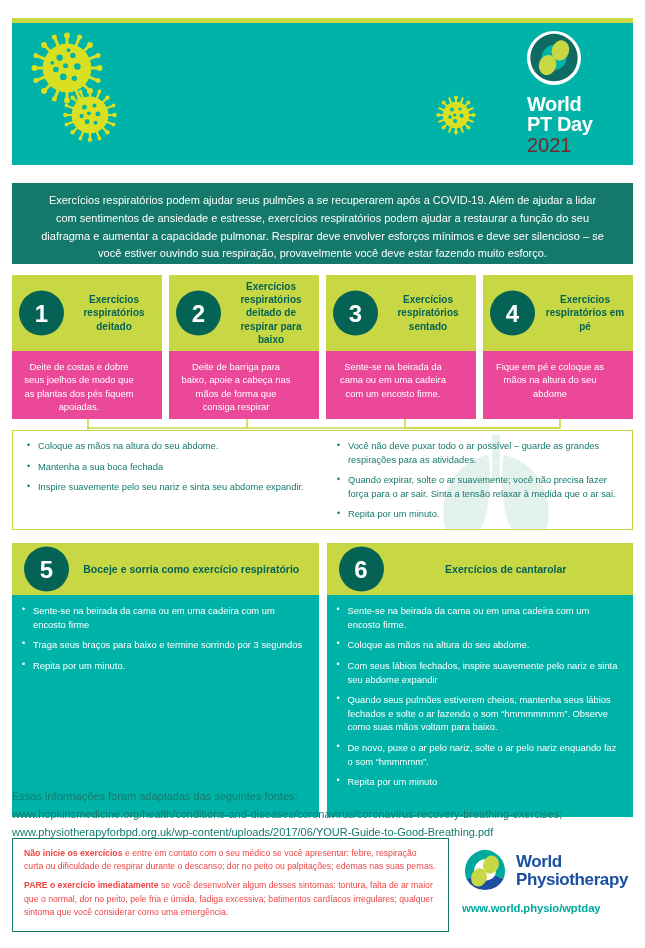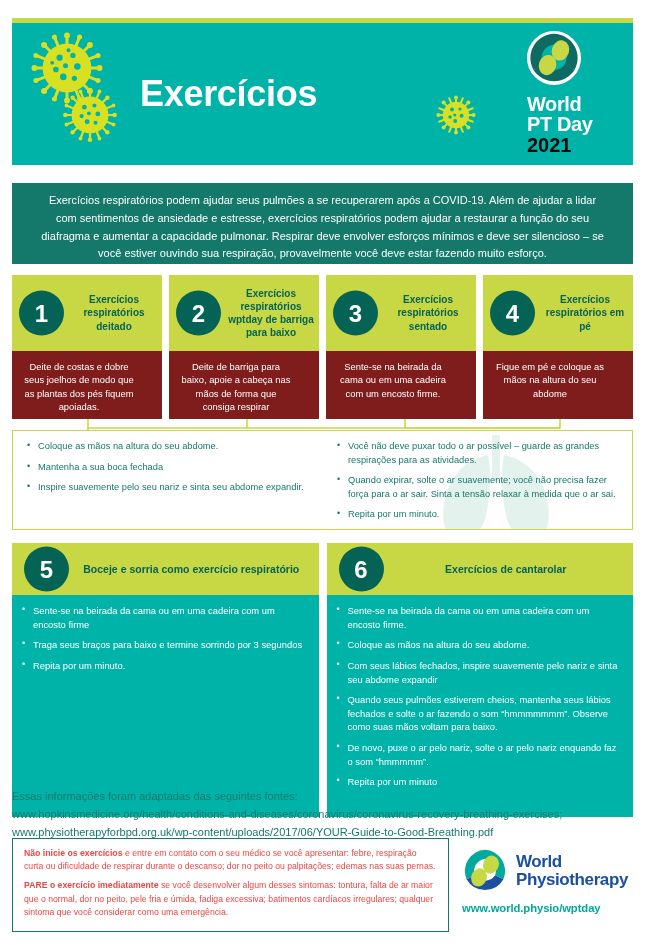--- a/index.html
+++ b/index.html
@@ -25,21 +25,21 @@
   }
   .virus { position: absolute; }
   .virus svg { display: block; }
   .v1 { left: 18px; top: 8px; }
   .v2 { left: 50px; top: 64px; }
   .v3 { left: 424px; top: 72px; }
 
   .wptday-logo { position: absolute; right: 14px; top: 8px; width: 96px; text-align: left; }
   .wpt-mark { width: 54px; height: 54px; margin-left: 4px; }
   .wpt-text { color: #ffffff; font-weight: bold; font-size: 20px; line-height: 1.02; margin-top: 5px; margin-left: 4px; letter-spacing: -0.4px;}
-  .wpt-year { color: #000000; font-size: 20px; line-height: 1.05; margin-left: 4px; opacity: .95; font-weight: 700; }
+  .wpt-year { color: #7f1d1d; font-size: 20px; line-height: 1.05; margin-left: 4px; opacity: .95; font-weight: 400; }
 
   
   .intro {
     position: absolute; left: 12px; top: 183px; width: 621px; height: 81px;
     background: #14796b; color: #ffffff;
     padding: 9px 28px 0 28px; text-align: center;
   }
   .intro p { font-size: 11px; line-height: 1.62; }
   .intro p.bold { font-weight: bold; margin-top: 1px; }
 
@@ -56,21 +56,21 @@
     background: #056356; color: #ffffff;
     font-size: 24px; font-weight: bold;
     display: flex; align-items: center; justify-content: center;
   }
   .card-head-title {
     margin-left: 58px; margin-right: 4px; color: #056356;
     font-size: 10px; font-weight: bold; line-height: 1.32; text-align: center;
     width: 100%;
   }
   .card-body {
-    background: #7f1d1d; color: #ffffff;
+    background: #ec4899; color: #ffffff;
     height: 68px; padding: 9px 26px 0 10px;
     font-size: 9.4px; line-height: 1.42; text-align: center;
   }
 
   
   .connectors { position: absolute; left: 12px; top: 419px; width: 621px; height: 22px; }
   .connectors svg { display: block; }
 
   
   .bullet-panel {
@@ -289,21 +289,20 @@
               <circle cx="60" cy="35" r="4"></circle>
               <circle cx="64" cy="52" r="5"></circle>
             <circle cx="47" cy="50" r="4"></circle>
               <circle cx="35" cy="55" r="4.5"></circle>
               <circle cx="48" cy="65" r="5"></circle>
           </g>
         </svg>
       </div>
 
       <div class="hdr-title">
-        <div>Exercícios</div>
       </div>
 
       <div class="wptday-logo">
         <svg class="wpt-mark" viewBox="0 0 100 100">
           <circle cx="50" cy="50" r="45" fill="none" stroke="#ffffff" stroke-width="10"></circle>
           <path d="M50 5 A45 45 0 0 1 88 72 L70 62 A25 25 0 0 0 50 25 Z" fill="#0e6b63"></path>
           <path d="M12 72 A45 45 0 0 1 50 5 L50 25 A25 25 0 0 0 30 62 Z" fill="#0e6b63"></path>
           <path d="M88 72 A45 45 0 0 1 12 72 L30 62 A25 25 0 0 0 70 62 Z" fill="#0e6b63"></path>
           <ellipse cx="62" cy="36" rx="16" ry="19" transform="rotate(18 62 36)" fill="#c8d844"></ellipse>
           <ellipse cx="38" cy="63" rx="16" ry="19" transform="rotate(18 38 63)" fill="#c8d844"></ellipse>
@@ -326,21 +325,21 @@
     <div class="card">
       <div class="card-head">
         <div class="badge">1</div>
         <div class="card-head-title">Exercícios respiratórios deitado</div>
       </div>
       <div class="card-body">Deite de costas e dobre seus joelhos de modo que as plantas dos pés fiquem apoiadas.</div>
     </div>
     <div class="card">
       <div class="card-head">
         <div class="badge">2</div>
-        <div class="card-head-title">Exercícios respiratórios wptday de barriga para baixo</div>
+        <div class="card-head-title">Exercícios respiratórios deitado de respirar para baixo</div>
       </div>
       <div class="card-body">Deite de barriga para baixo, apoie a cabeça nas mãos de forma que consiga respirar</div>
     </div>
     <div class="card">
       <div class="card-head">
         <div class="badge">3</div>
         <div class="card-head-title">Exercícios respiratórios sentado</div>
       </div>
       <div class="card-body">Sente-se na beirada da cama ou em uma cadeira com um encosto firme.</div>
     </div>

